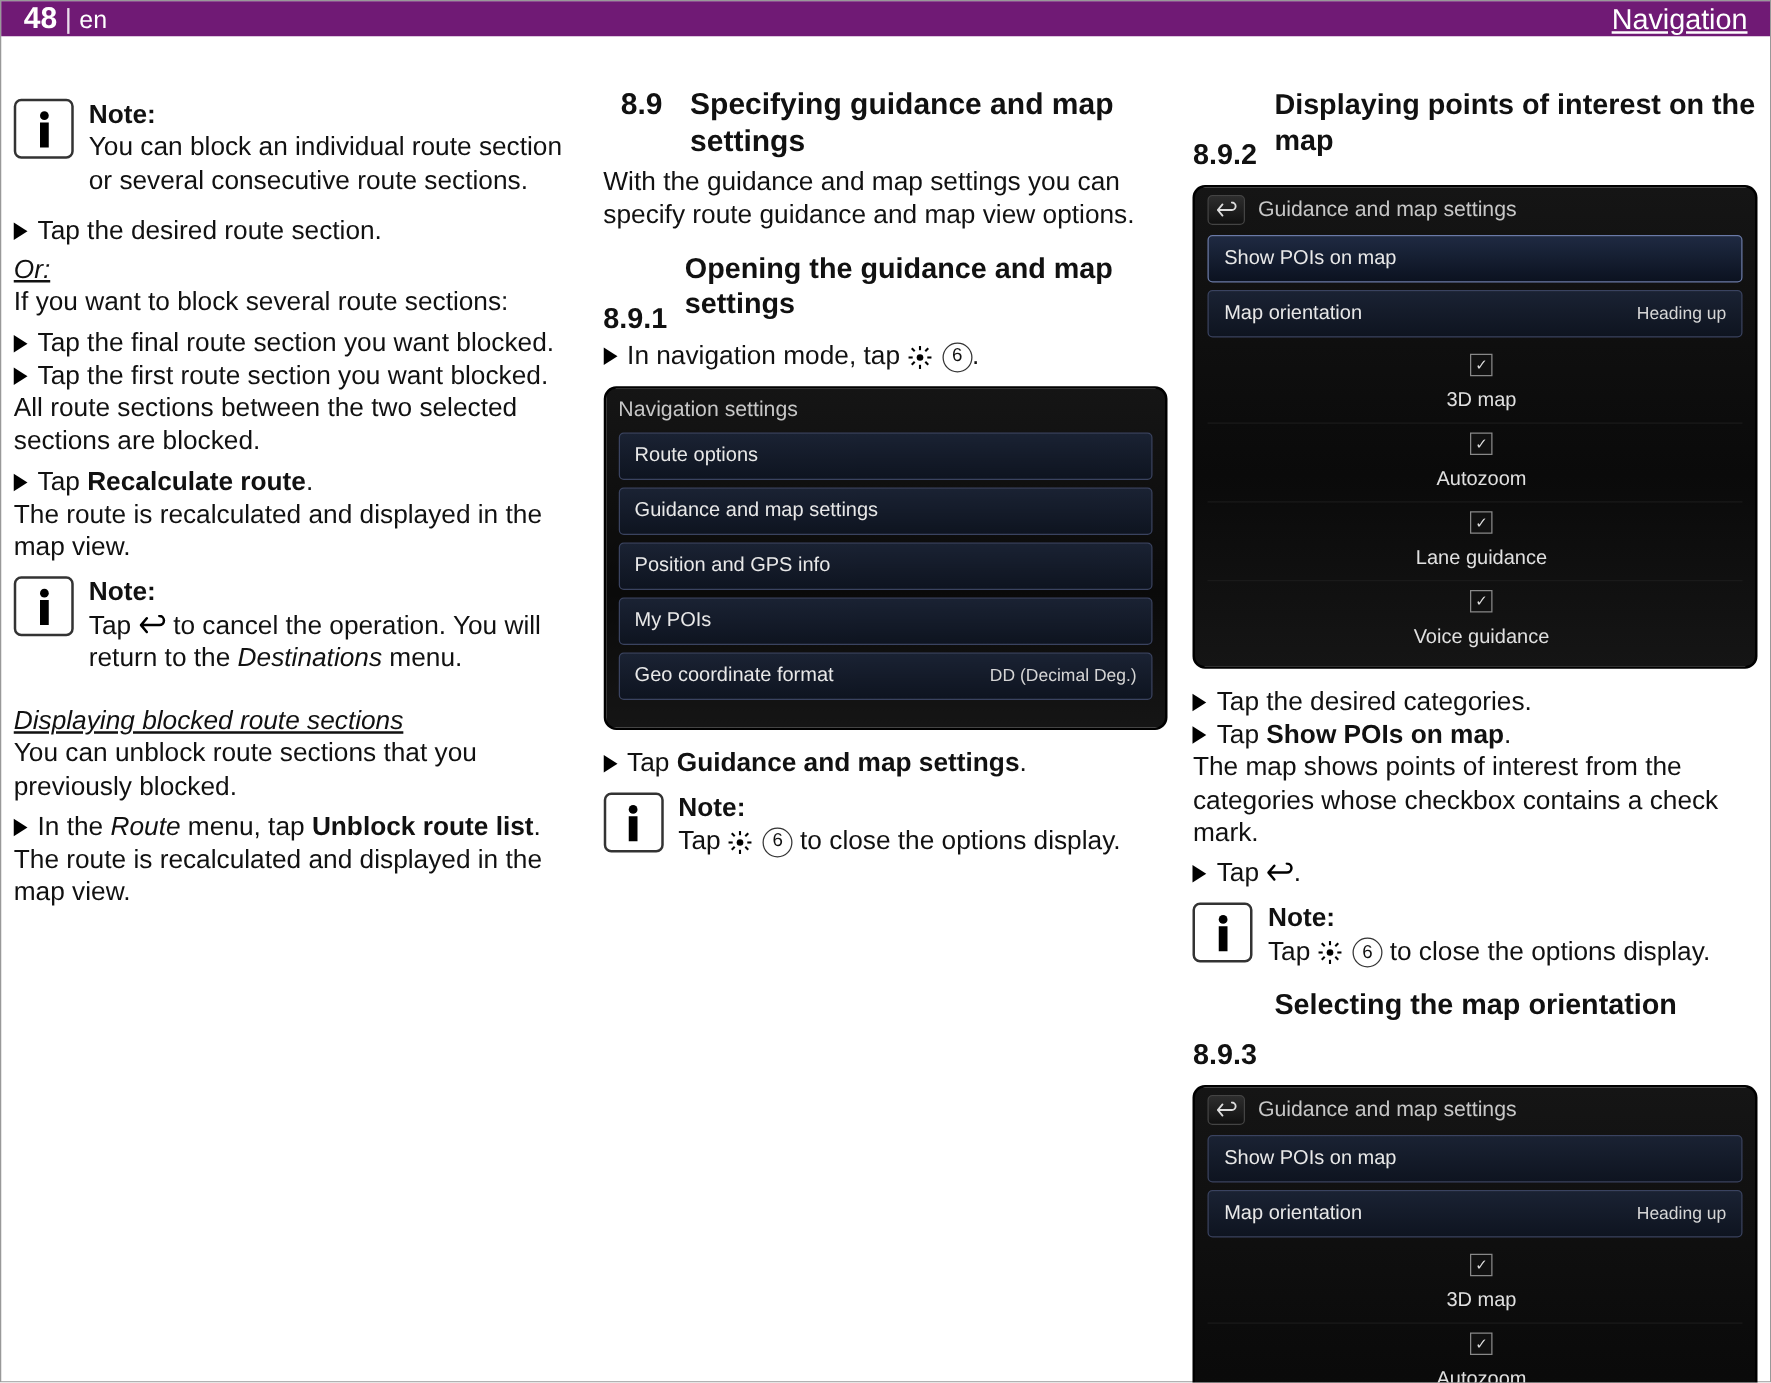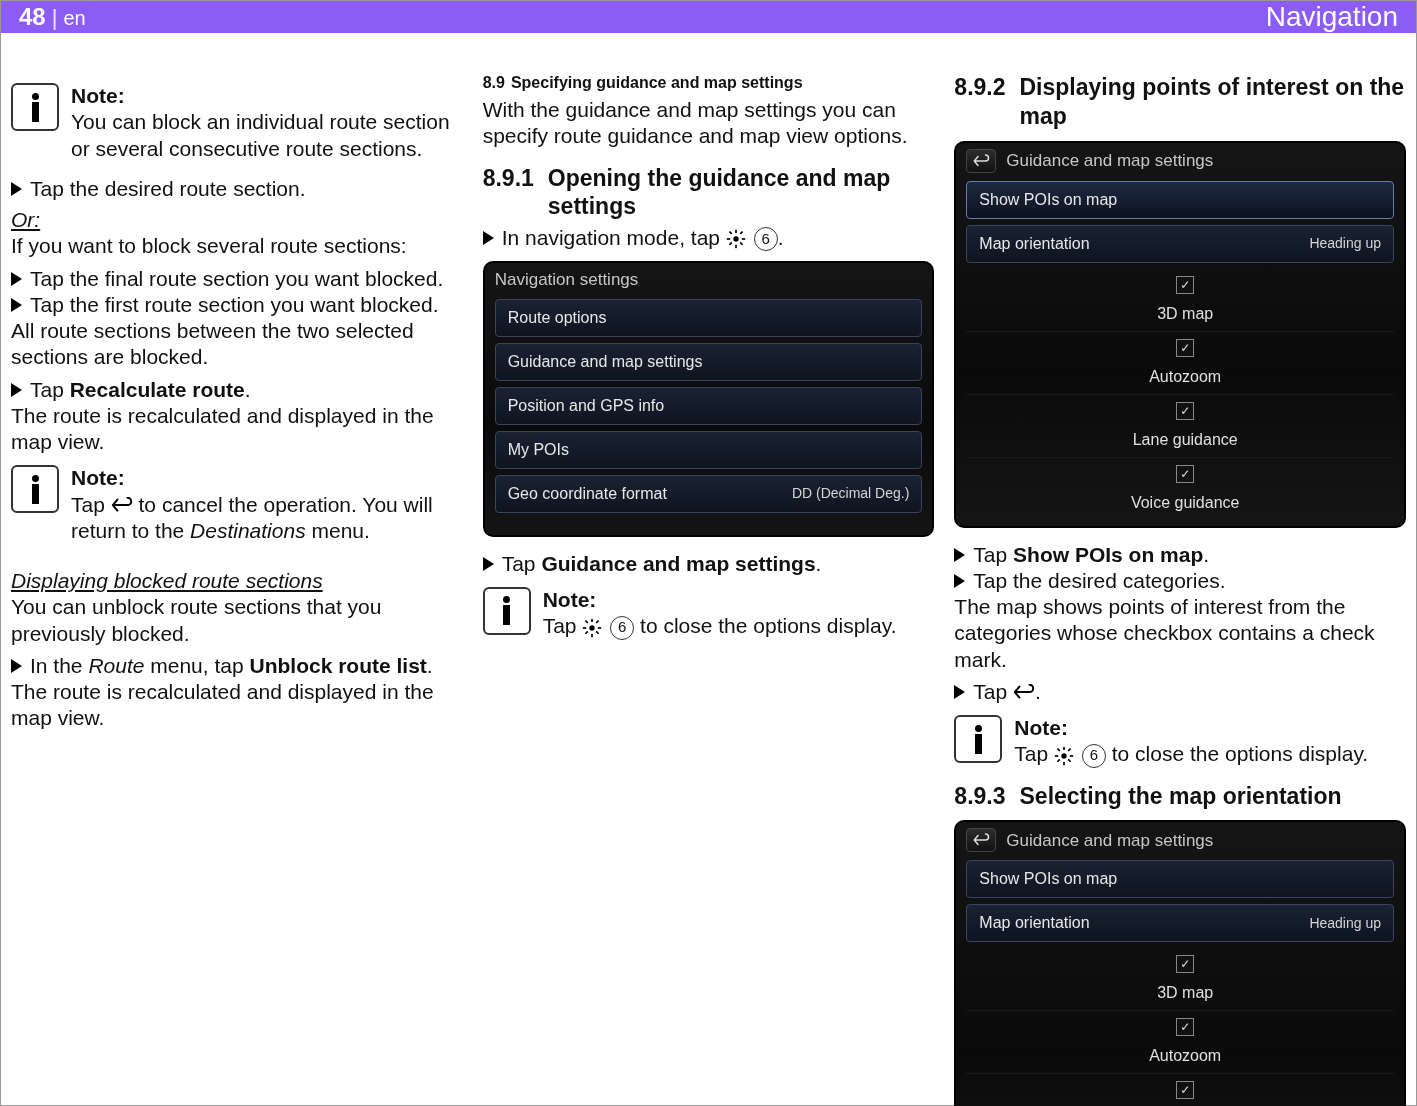--- a/index.html
+++ b/index.html
@@ -11,39 +11,39 @@
   }
   .page {
     width: 1417px;
     height: 1106px;
     box-sizing: border-box;
     display: flex;
     flex-direction: column;
     border: 1px solid #999;
   }
   .header {
-    background: #8b5cf6;
+    background: #701a75;
     color: #fff;
     height: 42px;
     display: flex;
     align-items: center;
     justify-content: space-between;
     padding: 0 18px;
     box-sizing: border-box;
     font-size: 22px;
   }
   .header .left {
     display: flex;
     align-items: baseline;
     gap: 6px;
   }
   .header .pageno { font-weight: 700; font-size: 24px; }
   .header .div { font-weight: 400; opacity: .85; }
   .header .lang { font-size: 20px; text-align: center; }
-  .header .section-name { font-size: 28px; }
+  .header .section-name { font-size: 23px; text-decoration: underline; }
 
   .body {
     flex: 1;
     display: flex;
     gap: 20px;
     padding: 40px 10px 36px 10px;
     box-sizing: border-box;
     border-bottom: 1px solid #333;
   }
   .col { flex: 1; font-size: 21px; line-height: 1.25; }
@@ -81,29 +81,29 @@
     border-top: 7px solid transparent;
     border-bottom: 7px solid transparent;
     border-left: 11px solid #000;
     margin-top: 6px;
   }
   .bold { font-weight: 700; }
   .italic { font-style: italic; }
   .subhead { font-style: italic; text-decoration: underline; display: inline-block; margin-top: 10px; }
 
   h2.sec {
-    font-size: 16px; font-weight: 700; margin: 0 0 4px 0;
-    display: flex; gap: 6px;
+    font-size: 24px; font-weight: 700; margin: 0 0 4px 14px;
+    display: flex; gap: 22px;
   }
   h2.sec .num { flex-shrink: 0; }
   h3.subsec {
     font-size: 23px; font-weight: 700; margin: 14px 0 4px 0;
     display: flex; gap: 14px;
   }
-  h3.subsec .num { flex-shrink: 0; }
+  h3.subsec .num { flex-shrink: 0; margin-top: 40px; }
   h3.subsec .txt { display: block; }
 
   .inline-icon {
     display: inline-flex; vertical-align: middle;
     align-items: center; justify-content: center;
   }
   .back-icon svg { width: 22px; height: 18px; }
   .gear-icon svg { width: 20px; height: 20px; }
   .circ-num {
     display: inline-flex; align-items: center; justify-content: center;
@@ -365,27 +365,27 @@
             </div>
           <div class="dev-check-row" style="border-bottom:none">
               <span class="chk"></span>
               <span>Voice guidance</span>
             </div>
         </div>
       </div>
 
       <div class="step">
         <div class="tri"></div>
+        <span>Tap the desired categories.</span>
+      </div>
+      <div class="step">
+        <div class="tri"></div>
         <span>
           <span>Tap </span><span class="bold">Show POIs on map</span><span>.</span>
         </span>
-      </div>
-      <div class="step">
-        <div class="tri"></div>
-        <span>Tap the desired categories.</span>
       </div>
       <p>The map shows points of interest from the categories whose checkbox contains a check mark.</p>
       <div class="step">
         <div class="tri"></div>
         <span>
           <span>Tap </span><span class="inline-icon back-icon">
             <svg viewBox="0 0 24 18">
                 <path d="M7 2 L2 8 L7 14 M2 8 H18 A4 4 0 0 0 18 0" fill="none" stroke="#000" stroke-width="2.2" stroke-linecap="round" stroke-linejoin="round"></path>
               </svg>
           </span><span>.</span>

